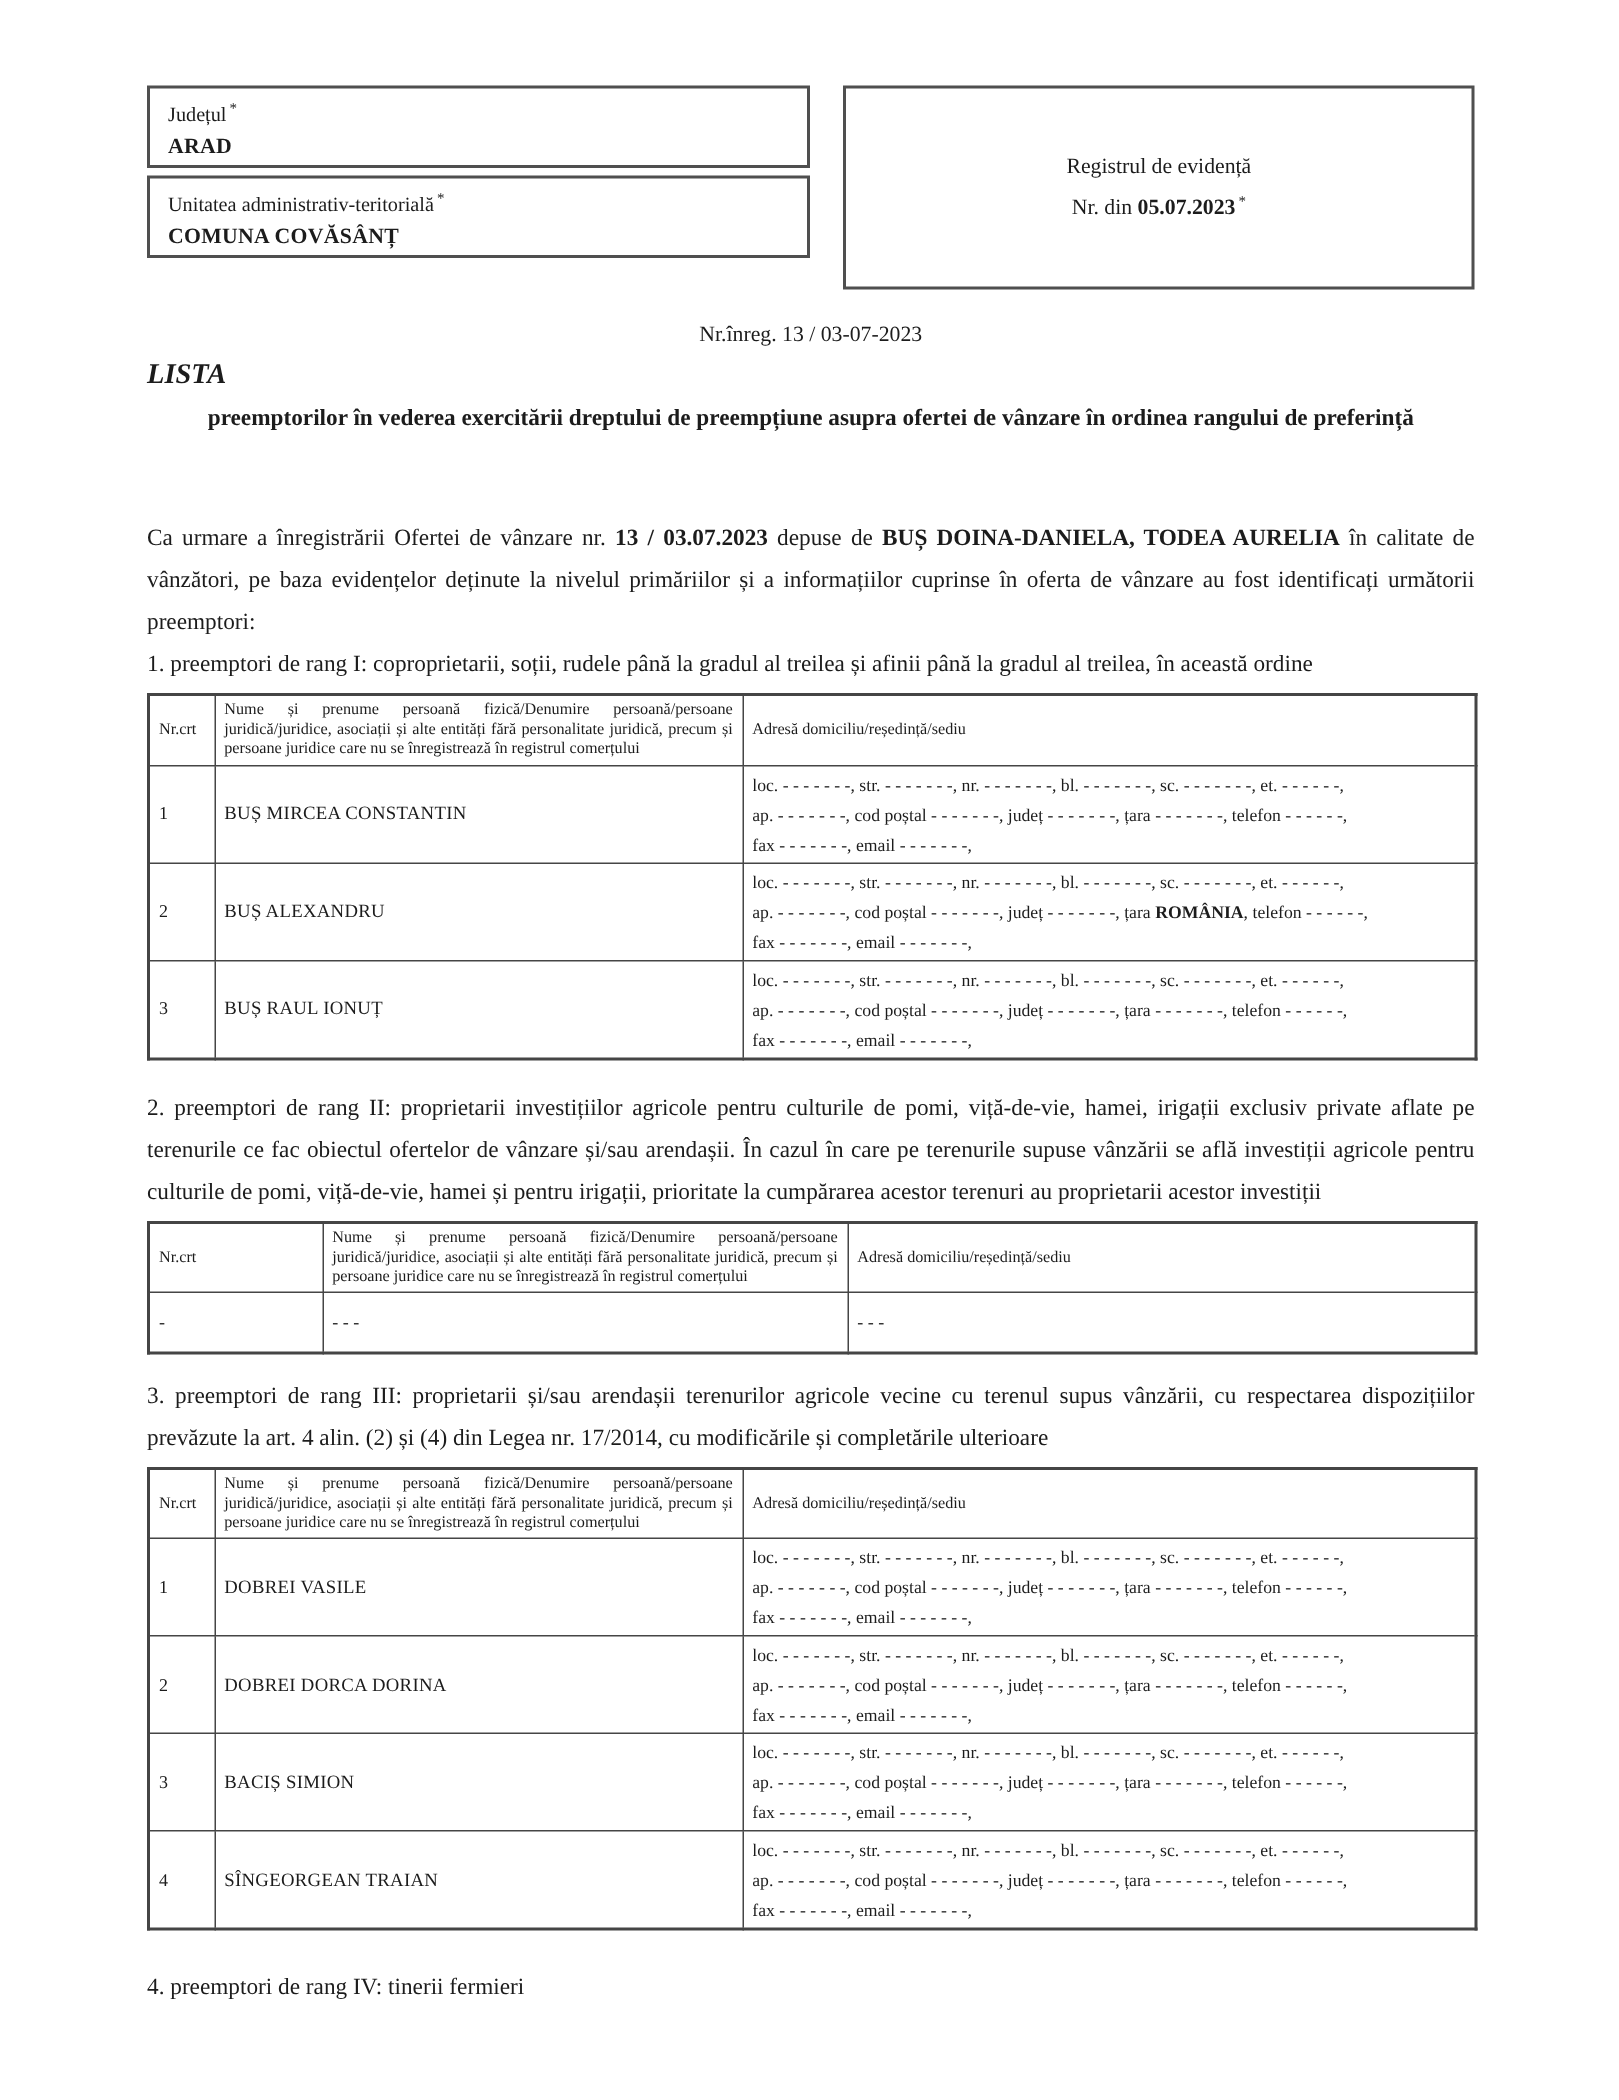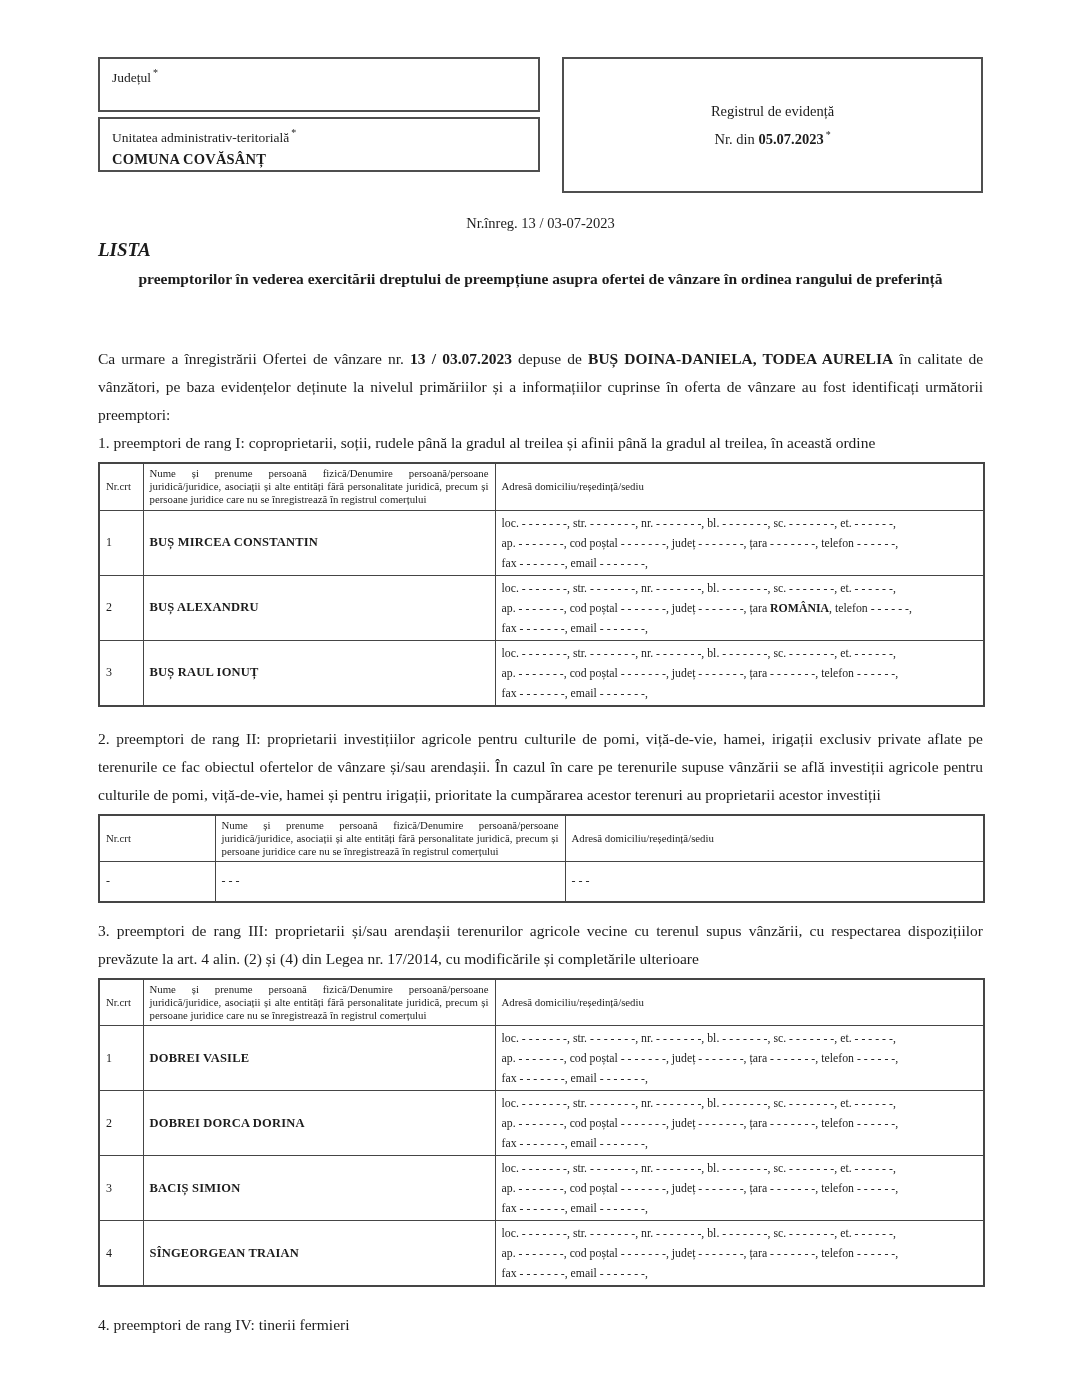--- a/index.html
+++ b/index.html
@@ -43,34 +43,35 @@
     border-collapse: collapse; width: 885px; table-layout: fixed;
     margin-top: 5px; border: 2px solid #454545;
   }
   table.doc-table td { border: 1px solid #454545; vertical-align: middle; padding: 2px 6px; overflow: hidden; }
   tr.hrow { height: 47px; }
   tr.drow { height: 63px; }
   table.t2 tr.drow { height: 40px; }
   .th-cell { font-size: 10.8px; line-height: 13px; font-weight: 400; }
   .th-name { text-align: justify; }
   .nr-cell { font-size: 12px; padding-left: 5px; }
-  .name-cell { font-weight: 700; font-size: 12.5px; letter-spacing: .2px; padding-left: 8px; }
+  .name-cell { font-weight: 400; font-size: 12.5px; letter-spacing: .2px; padding-left: 8px; }
   .addr-cell { padding: 2px 4px 2px 8px; }
   .addr-line { font-size: 11.8px; line-height: 20px; white-space: nowrap; overflow: hidden; }
   .dash-cell { font-size: 12px; }
 </style>
 </head>
 <body>
 
 <div class="page">
 
   <div class="hdr">
     <div class="hdr-left">
       <div class="hdr-cell first">
         <div class="hdr-label"><span>Județul</span><sup class="star">*</sup></div>
+        <div class="hdr-value">ARAD</div>
       </div>
       <div class="hdr-cell second">
         <div class="hdr-label"><span>Unitatea administrativ-teritorială</span><sup class="star">*</sup></div>
         <div class="hdr-value">COMUNA COVĂSÂNȚ</div>
       </div>
     </div>
     <div class="hdr-right">
       <div>Registrul de evidență</div>
       <div>
         <span>Nr. din</span>

